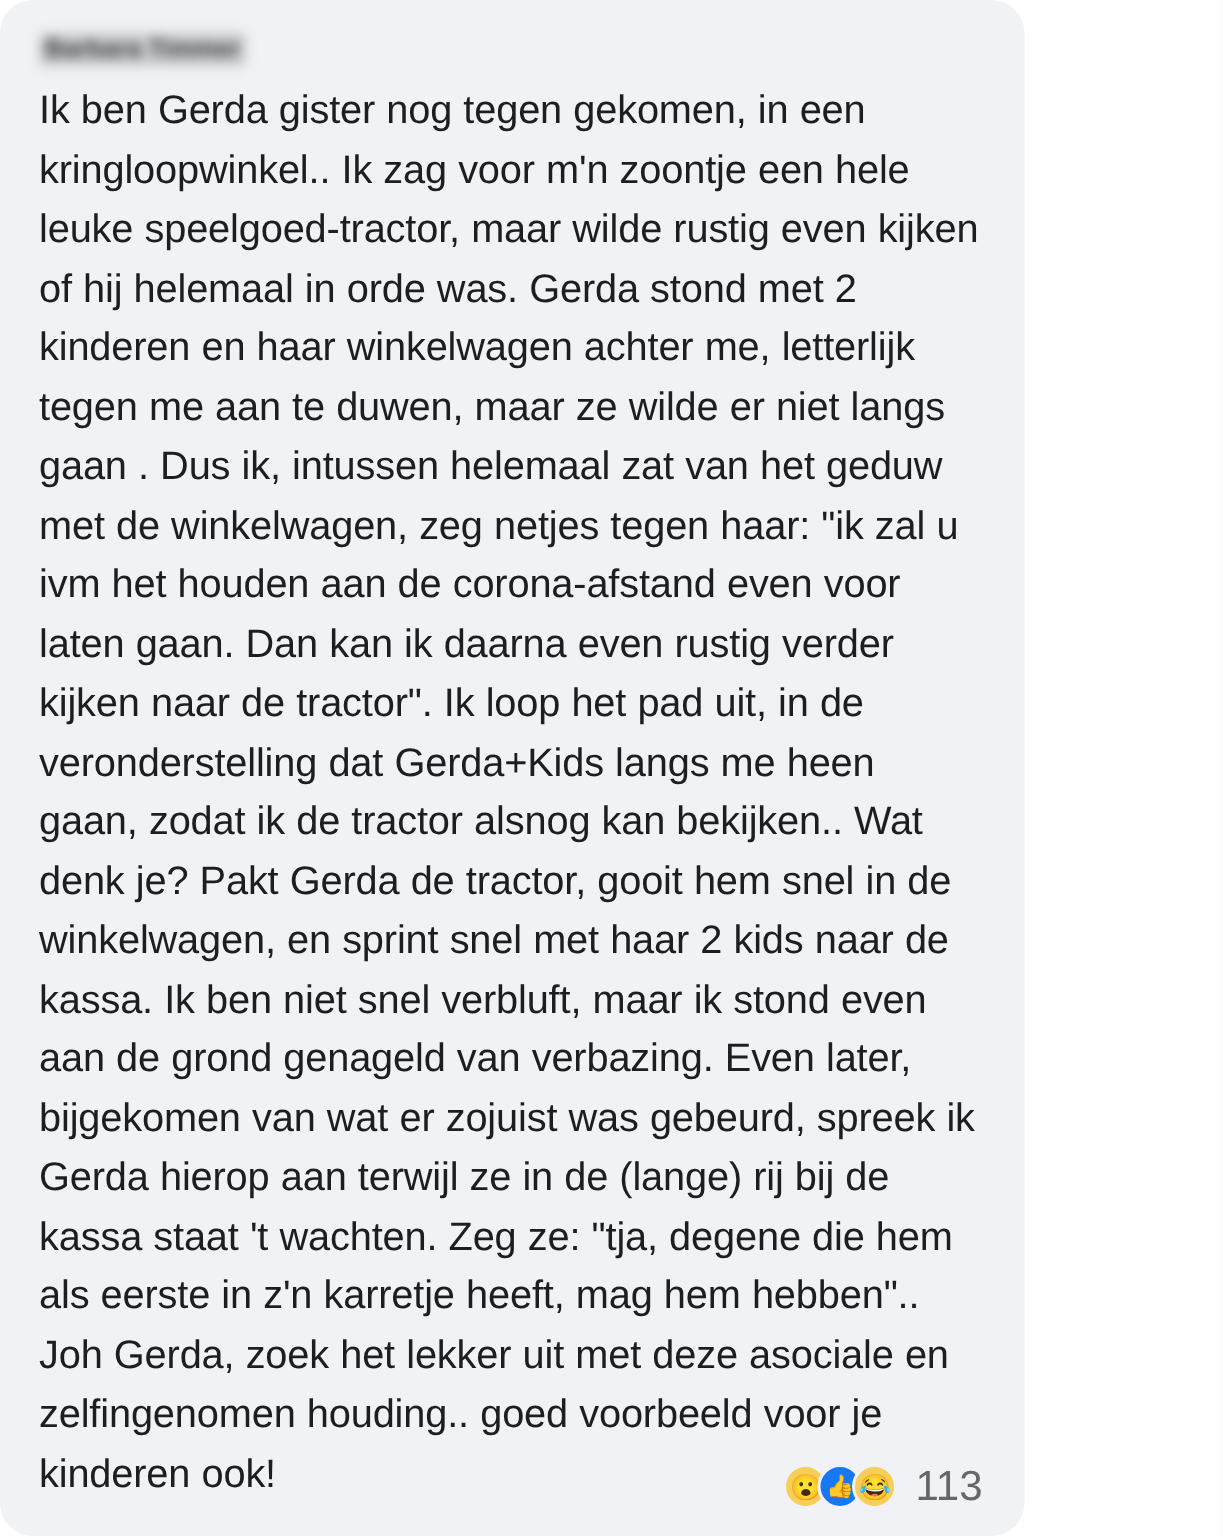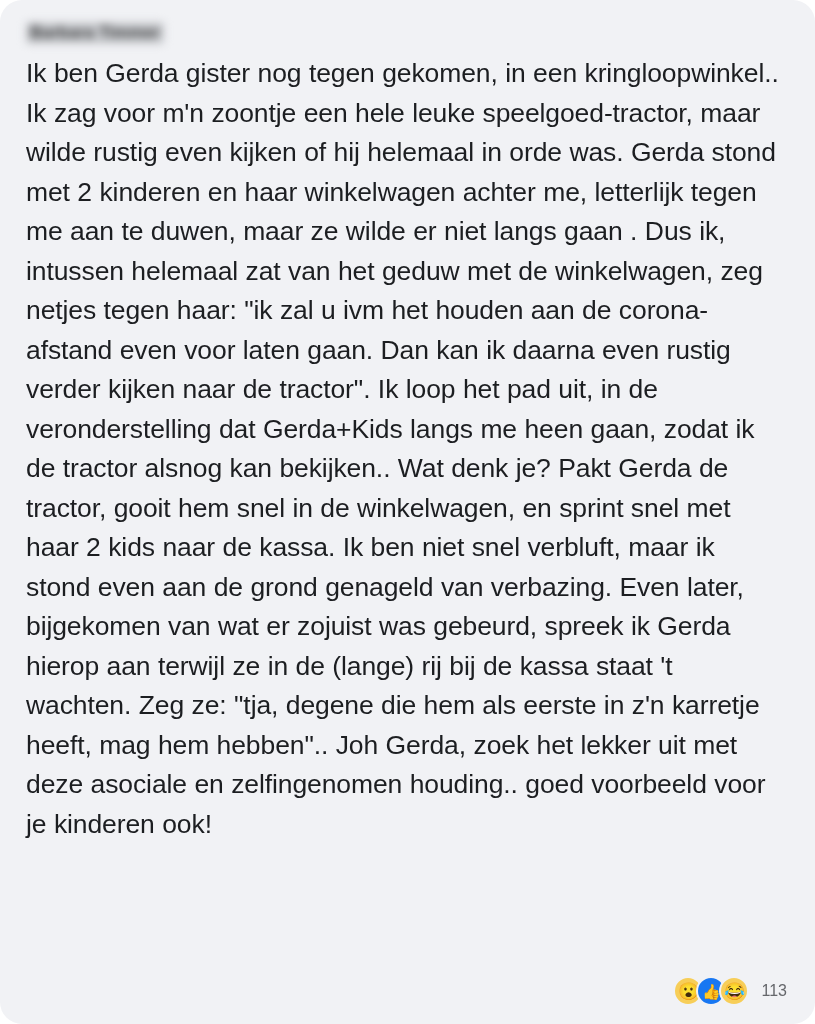--- a/index.html
+++ b/index.html
@@ -9,21 +9,21 @@
   }
   body {
     width: 815px;
     height: 1024px;
     font-family: "Liberation Sans", sans-serif;
     overflow: hidden;
   }
 
   .comment-card {
     position: relative;
-    width: 815px;
+    width: 683px;
     height: 1024px;
     background: #f1f2f5;
     border-radius: 22px;
     box-sizing: border-box;
     padding: 22px 26px 0 26px;
     overflow: hidden;
   }
 
   .author-row {
     height: 26px;
@@ -94,21 +94,21 @@
     background: #1877f2;
     color: #ffffff;
     font-size: 15px;
   }
   .reaction.haha {
     background: #f7ce58;
     color: #6b4b00;
   }
 
   .reaction-count {
-    font-size: 16px;
+    font-size: 28px;
     color: #65676b;
     margin-left: 6px;
     line-height: 30px;
   }
 </style>
 </head>
 <body>
 
 <div class="comment-card">
 

